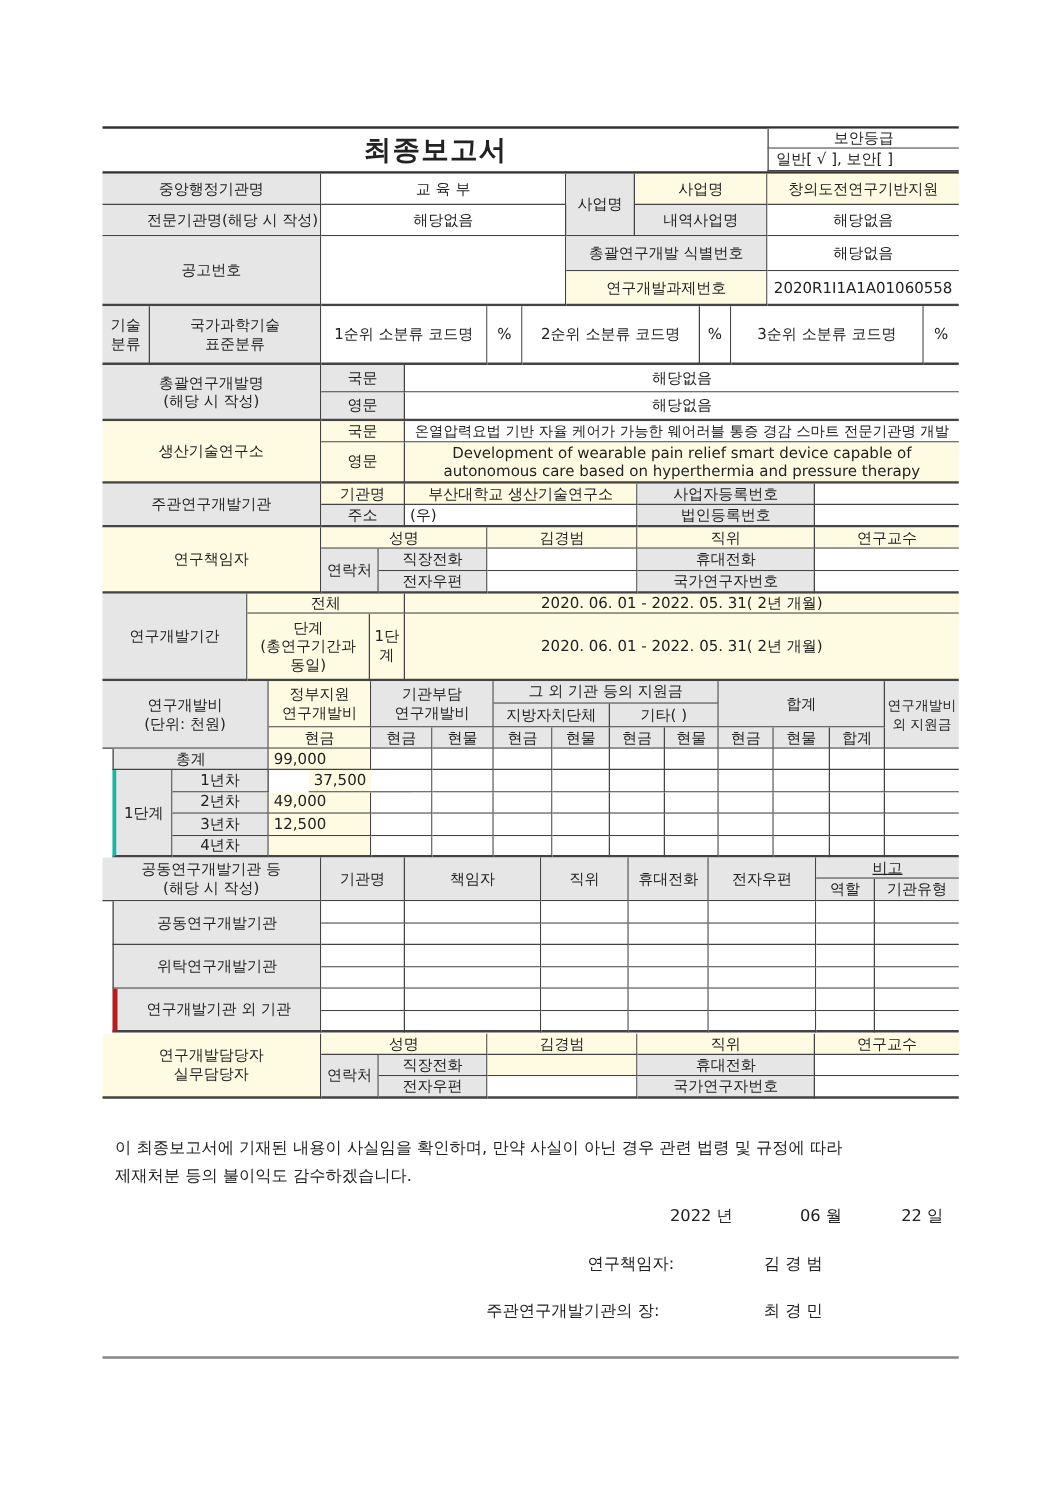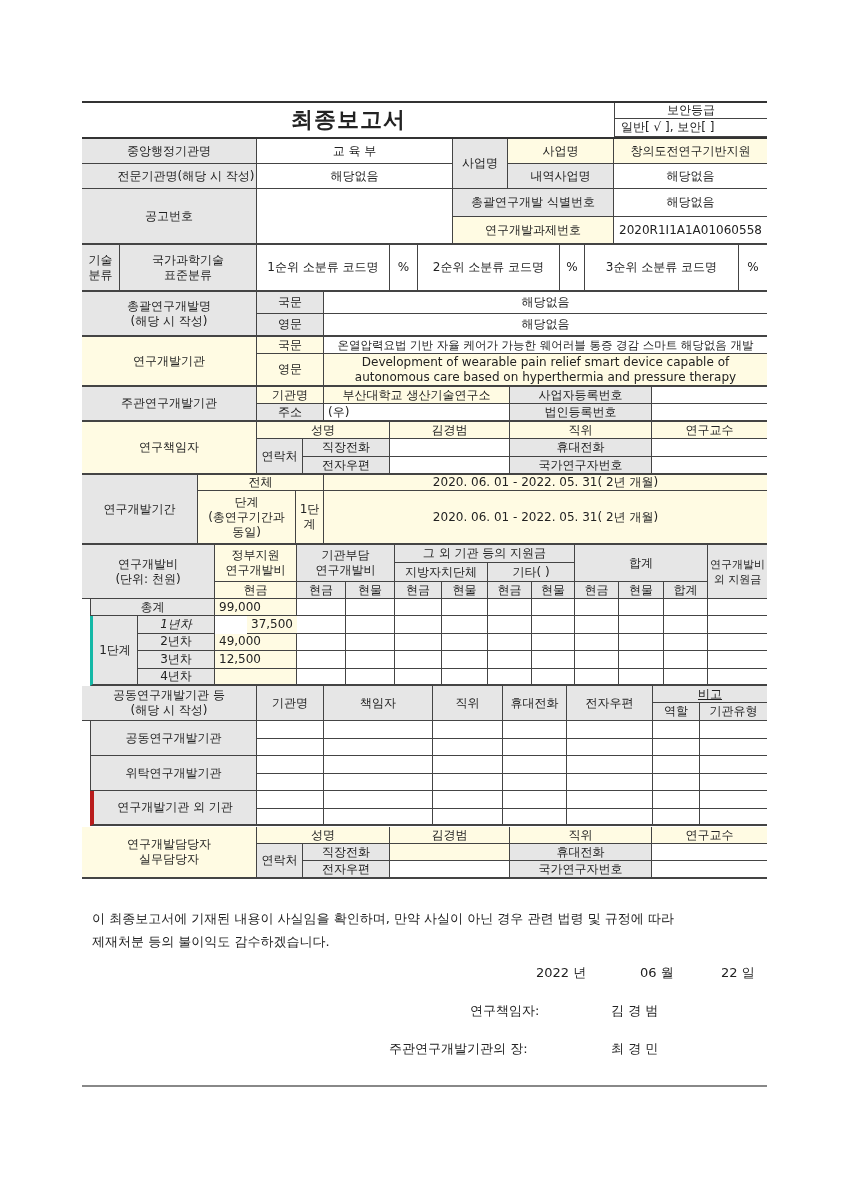--- a/index.html
+++ b/index.html
@@ -54,23 +54,23 @@
 <div class="c w tk" style="left:585px;top:245px;width:154px;height:47px;">3순위 소분류 코드명</div>
 <div class="c w tk" style="left:739px;top:245px;width:28px;height:47px;border-right:none;">%</div>
 
 <div class="c g tk" style="left:82px;top:292px;width:175px;height:45px;">총괄연구개발명
 (해당 시 작성)</div>
 <div class="c g" style="left:257px;top:292px;width:67px;height:22px;">국문</div>
 <div class="c w" style="left:324px;top:292px;width:443px;height:22px;border-right:none;">해당없음</div>
 <div class="c g tk" style="left:257px;top:314px;width:67px;height:23px;">영문</div>
 <div class="c w tk" style="left:324px;top:314px;width:443px;height:23px;border-right:none;">해당없음</div>
 
-<div class="c y tk" style="left:82px;top:337px;width:175px;height:50px;">연구개발기관</div>
+<div class="c y tk" style="left:82px;top:337px;width:175px;height:50px;">생산기술연구소</div>
 <div class="c y" style="left:257px;top:337px;width:67px;height:17px;">국문</div>
-<div class="c w" style="left:324px;top:337px;width:443px;height:17px;border-right:none;font-size:11.5px;">온열압력요법 기반 자율 케어가 가능한 웨어러블 통증 경감 스마트 해당없음 개발</div>
+<div class="c w" style="left:324px;top:337px;width:443px;height:17px;border-right:none;font-size:11.5px;">온열압력요법 기반 자율 케어가 가능한 웨어러블 통증 경감 스마트 전문기관명 개발</div>
 <div class="c y tk" style="left:257px;top:354px;width:67px;height:33px;">영문</div>
 <div class="c y tk" style="left:324px;top:354px;width:443px;height:33px;border-right:none;">Development of wearable pain relief smart device capable of
 autonomous care based on hyperthermia and pressure therapy</div>
 
 <div class="c g tk" style="left:82px;top:387px;width:175px;height:35px;">주관연구개발기관</div>
 <div class="c y" style="left:257px;top:387px;width:67px;height:17px;">기관명</div>
 <div class="c y" style="left:324px;top:387px;width:186px;height:17px;">부산대학교 생산기술연구소</div>
 <div class="c g" style="left:510px;top:387px;width:142px;height:17px;">사업자등록번호</div>
 <div class="c w" style="left:652px;top:387px;width:115px;height:17px;border-right:none;"></div>
 <div class="c g tk" style="left:257px;top:404px;width:67px;height:18px;">주소</div>
@@ -136,21 +136,21 @@
 <div class="c w" style="left:488px;top:599px;width:44px;height:17px;"></div>
 <div class="c w" style="left:532px;top:599px;width:43px;height:17px;"></div>
 <div class="c w" style="left:575px;top:599px;width:44px;height:17px;"></div>
 <div class="c w" style="left:619px;top:599px;width:45px;height:17px;"></div>
 <div class="c w" style="left:664px;top:599px;width:44px;height:17px;"></div>
 <div class="c w" style="left:708px;top:599px;width:59px;height:17px;border-right:none;"></div>
 
 <div class="c g tk" style="left:90px;top:616px;width:48px;height:70px;border-left:3px solid #14b8a6;">1단계</div>
 
 <div id="budget-rows">
-    <div class="c g" style="left:138px;top:616px;width:77px;height:17.5px;font-style:italic;">1년차</div>
+    <div class="c g" style="left:138px;top:616px;width:77px;height:17.5px;">1년차</div>
     <div class="c y left" style="left:215px;top:616px;width:82px;height:17.5px;margin-left:32px;">37,500</div>
     <div class="c w" style="left:297px;top:616px;width:49px;height:17.5px;"></div>
     <div class="c w" style="left:346px;top:616px;width:49px;height:17.5px;"></div>
     <div class="c w" style="left:395px;top:616px;width:47px;height:17.5px;"></div>
     <div class="c w" style="left:442px;top:616px;width:46px;height:17.5px;"></div>
     <div class="c w" style="left:488px;top:616px;width:44px;height:17.5px;"></div>
     <div class="c w" style="left:532px;top:616px;width:43px;height:17.5px;"></div>
     <div class="c w" style="left:575px;top:616px;width:44px;height:17.5px;"></div>
     <div class="c w" style="left:619px;top:616px;width:45px;height:17.5px;"></div>
     <div class="c w" style="left:664px;top:616px;width:44px;height:17.5px;"></div>

